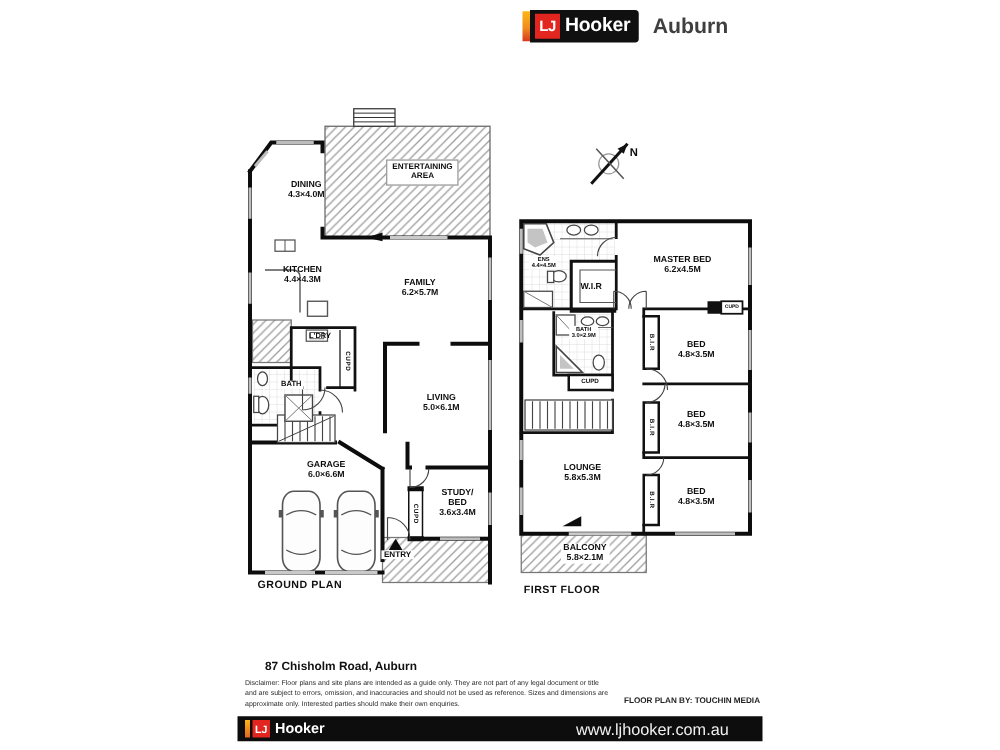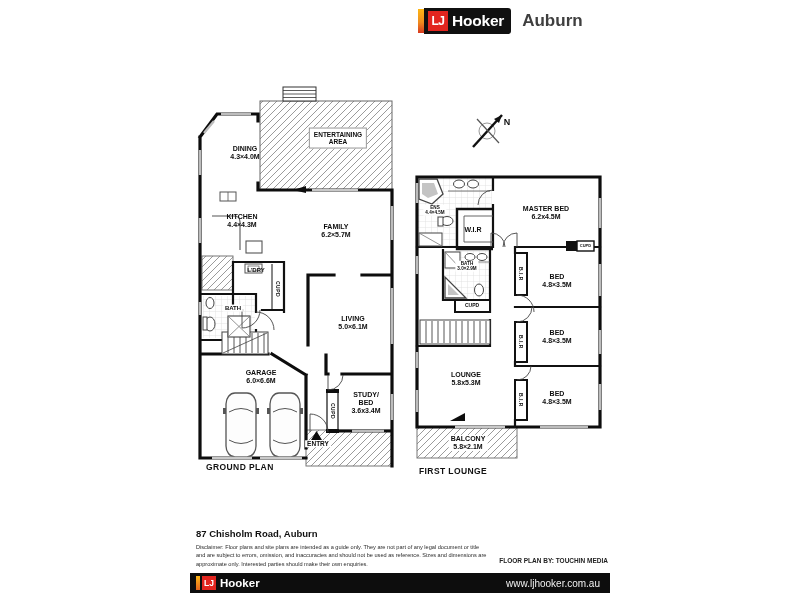--- a/index.html
+++ b/index.html
@@ -22,31 +22,31 @@
   .brandbar{position:absolute;left:418px;top:8px;height:26px;display:flex;align-items:center;z-index:6;}
   .stripe{width:6px;height:24px;background:linear-gradient(180deg,#fdb714 0%,#f08c1e 55%,#d8391f 100%);}
   .ljbox{display:flex;align-items:center;background:#101010;height:26px;border-radius:0 3px 3px 0;
          padding:0 7px 0 4px;}
   .ljred{width:20px;height:20px;background:#e2251f;color:#fff;font-weight:700;font-size:12px;
          display:flex;align-items:center;justify-content:center;letter-spacing:-.5px;}
   .hooker{color:#fff;font-weight:700;font-size:15.5px;margin-left:4px;letter-spacing:-.2px;}
   .office{color:#3f3f3f;font-size:17px;margin-left:11px;font-weight:700;}
 
   
-  .address{position:absolute;left:196px;top:528px;font-weight:700;font-size:9.5px;color:#111;}
+  .address{position:absolute;left:212px;top:528px;font-weight:700;font-size:9.5px;color:#111;}
   .disclaimer{position:absolute;left:196px;top:543px;width:292px;font-size:5.6px;line-height:1.5;
               color:#2b2b2b;}
   .credit{position:absolute;right:192px;top:557px;font-weight:700;font-size:6.5px;color:#222;}
   .footbar{position:absolute;left:190px;top:573px;width:420px;height:20px;background:#0d0d0d;
            display:flex;align-items:center;z-index:6;}
   .fstripe{width:4px;height:14px;margin-left:6px;background:linear-gradient(180deg,#fdb714,#e4641f);}
   .fred{width:14px;height:14px;margin-left:2px;background:#e2251f;color:#fff;font-weight:700;
         font-size:8.5px;display:flex;align-items:center;justify-content:center;}
   .fhooker{color:#fff;font-weight:700;font-size:11.5px;margin-left:4px;}
-  .furl{color:#f0f0f0;font-size:10px;margin-left:auto;margin-right:10px;}
+  .furl{color:#f0f0f0;font-size:13px;margin-left:auto;margin-right:27px;}
 </style>
 </head>
 <body>
 
 <div class="page">
 
   <div class="brandbar">
     <div class="stripe"></div>
     <div class="ljbox">
       <div class="ljred">LJ</div>
@@ -294,21 +294,21 @@
       <span>4.8×3.5M</span>
   </div>
   <div class="lbl s7" style="left:466px;top:379px;">
     <span>LOUNGE</span>
       <span>5.8x5.3M</span>
   </div>
   <div class="lbl s7 bgwhite" style="left:468px;top:443px;">
     <span>BALCONY</span>
       <span>5.8×2.1M</span>
   </div>
-  <div class="ttl" style="left:419px;top:471px;">FIRST LOUNGE</div>
+  <div class="ttl" style="left:419px;top:471px;">FIRST FLOOR</div>
   <div class="lbl" style="left:507px;top:122px;font-size:9px;">N</div>
 
   <div class="address">87 Chisholm Road, Auburn</div>
   <div class="disclaimer">Disclaimer: Floor plans and site plans are intended as a guide only. They are not part of any legal document or title and are subject to errors, omission, and inaccuracies and should not be used as reference. Sizes and dimensions are approximate only. Interested parties should make their own enquiries.</div>
   <div class="credit">FLOOR PLAN BY: TOUCHIN MEDIA</div>
 
   <div class="footbar">
     <div class="fstripe"></div>
     <div class="fred">LJ</div>
     <div class="fhooker">Hooker</div>

